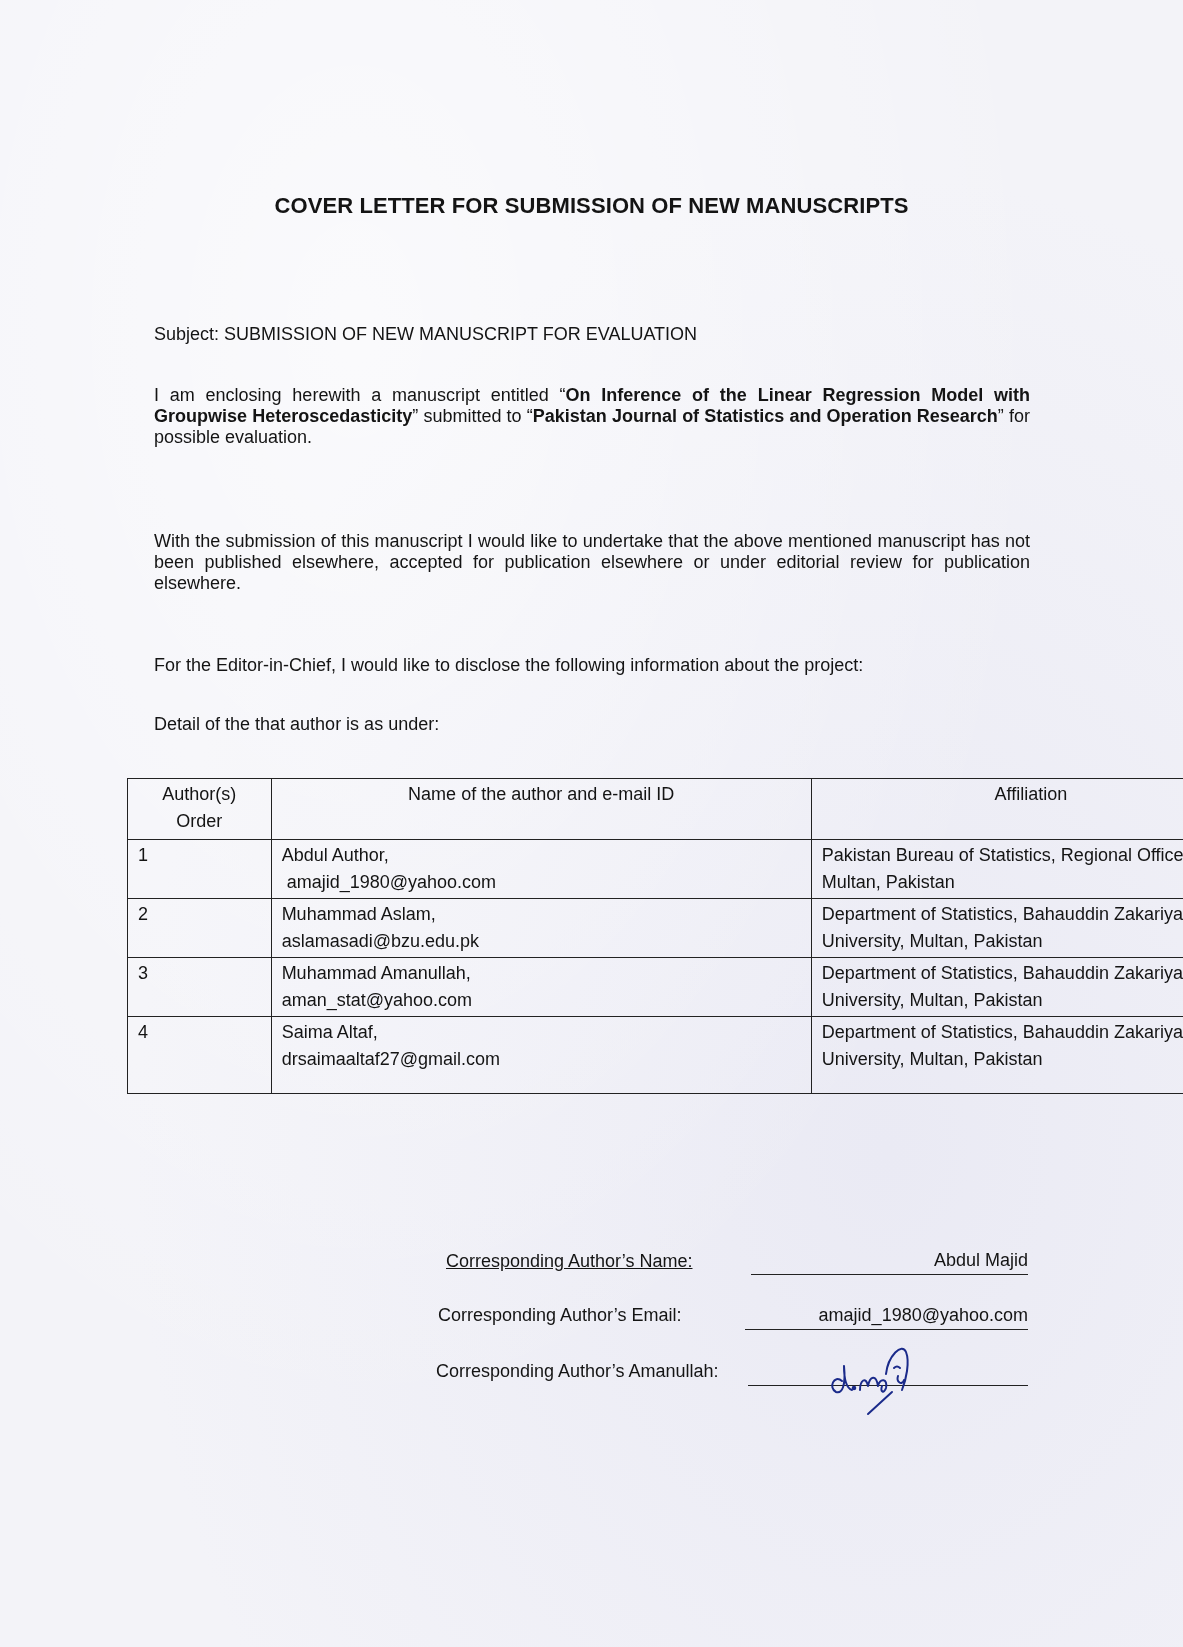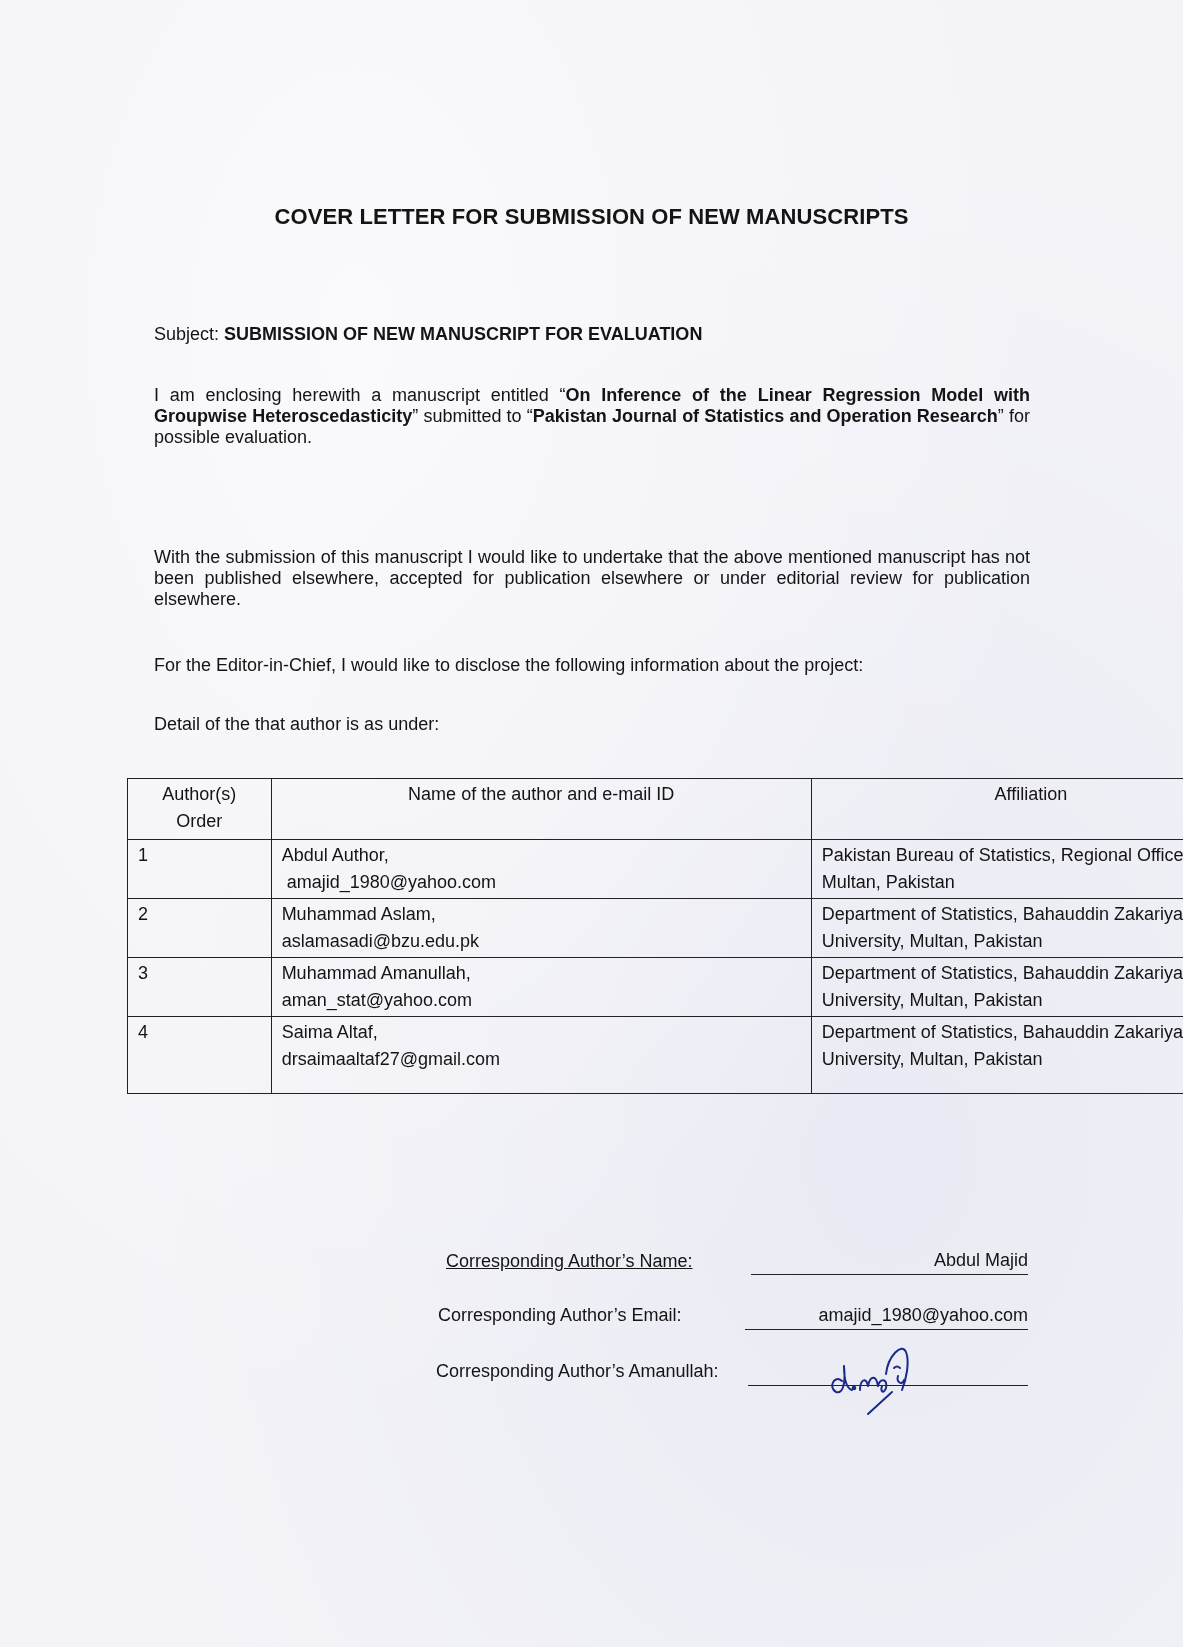--- a/index.html
+++ b/index.html
@@ -7,31 +7,31 @@
       width: 1183px; height: 1647px; position: relative; overflow: hidden;
       background: #f3f3f8;
       background-image:
         radial-gradient(ellipse at 30% 20%, rgba(255,255,255,0.6), rgba(255,255,255,0) 60%),
         radial-gradient(ellipse at 75% 70%, rgba(225,225,240,0.5), rgba(255,255,255,0) 60%);
       font-family: "Liberation Sans", sans-serif;
       color: #141414;
     }
     .abs { position: absolute; }
     .title {
-      left: 0; width: 1183px; top: 204px; text-align: center;
+      left: 0; width: 1183px; top: 193px; text-align: center;
       font-weight: bold; font-size: 22px; letter-spacing: 0.1px;
     }
     .subject { left: 154px; top: 324px; font-size: 18px; }
-    .subject b { font-weight: bold; }
+    .subject b { font-weight: normal; }
     .para {
       left: 154px; width: 876px; font-size: 18px; line-height: 21px;
       text-align: justify;
     }
     .p1 { top: 385px; }
-    .p2 { top: 531px; margin-top: 16px; }
+    .p2 { top: 531px; }
     .p3 { top: 655px; }
     .p4 { top: 714px; }
     .para b { font-weight: bold; }
 
     table.authors {
       position: absolute; left: 127px; top: 778px; width: 1124px;
       border-collapse: collapse; font-size: 18px;
     }
     table.authors th, table.authors td {
       border: 1.5px solid #222; vertical-align: top; padding: 2px 10px;

